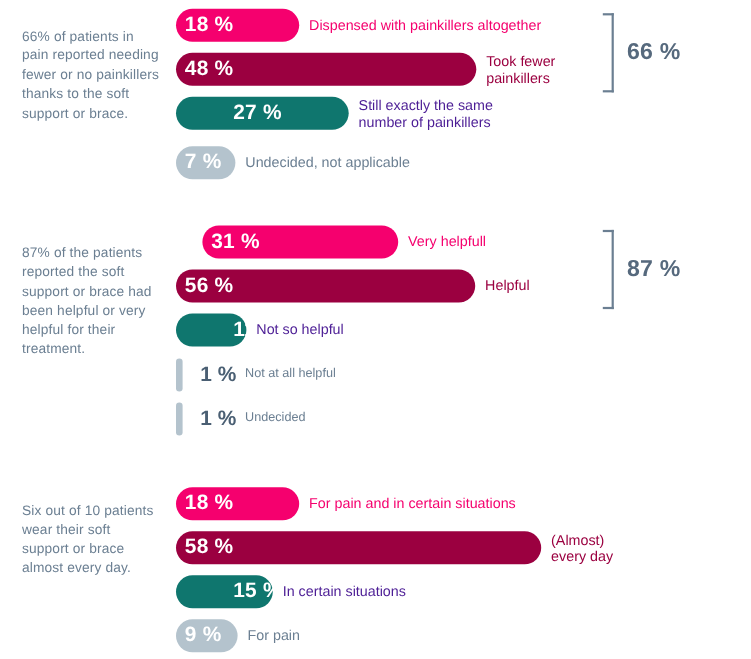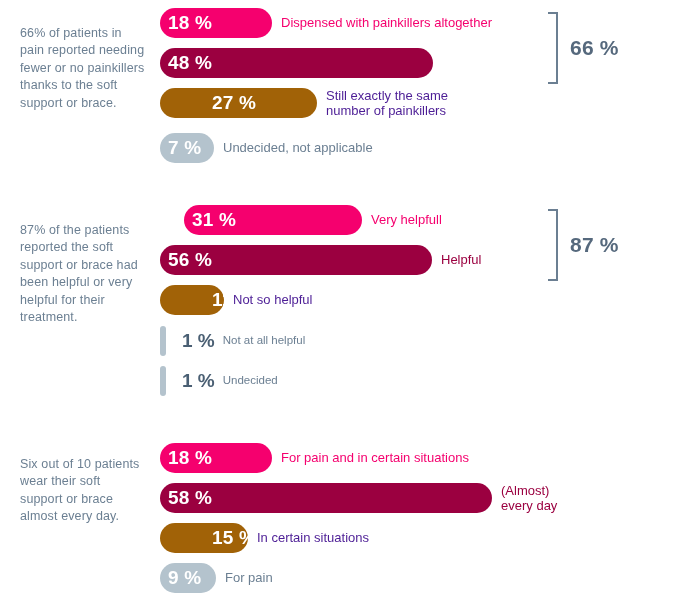--- a/index.html
+++ b/index.html
@@ -71,21 +71,21 @@
   .bar .value {
     color: #ffffff;
     font-size: 19px;
     font-weight: bold;
     padding-left: 8px;
     white-space: nowrap;
     letter-spacing: 0.01em;
   }
   .bar.c-pink      { background: #f5006e; }
   .bar.c-burgundy  { background: #9b0040; }
-  .bar.c-orange    { background: #a16207; padding-left: 44px; }
+  .bar.c-orange    { background: #0f766e; padding-left: 44px; }
   .bar.c-gray      { background: #b4c3cd; }
 
   .label {
     font-size: 13px;
     line-height: 15.5px;
     padding-left: 9px;
     white-space: pre-line;
     flex: 0 0 auto;
   }
   .label.c-pink     { color: #f5006e; }
@@ -145,20 +145,22 @@
         <div class="bar c-pink" style="width:112px;">
           <span class="value">18 %</span>
         </div>
         <span class="label c-pink">Dispensed with painkillers altogether</span>
       </div>
 
       <div class="row" style="top:48px;">
         <div class="bar c-burgundy" style="width:273px;">
           <span class="value">48 %</span>
         </div>
+        <span class="label c-burgundy two-line">Took fewer
+painkillers</span>
       </div>
 
       <div class="row" style="top:88px;">
         <div class="bar c-orange" style="width:157px;">
           <span class="value">27 %</span>
         </div>
         <span class="label c-orange two-line">Still exactly the same
 number of painkillers</span>
       </div>
 

